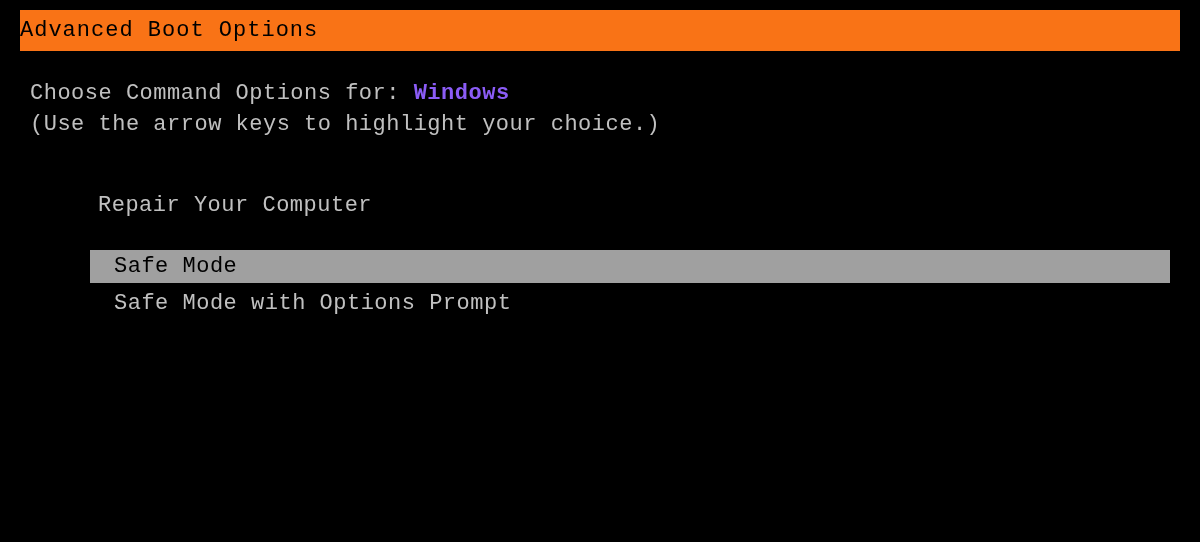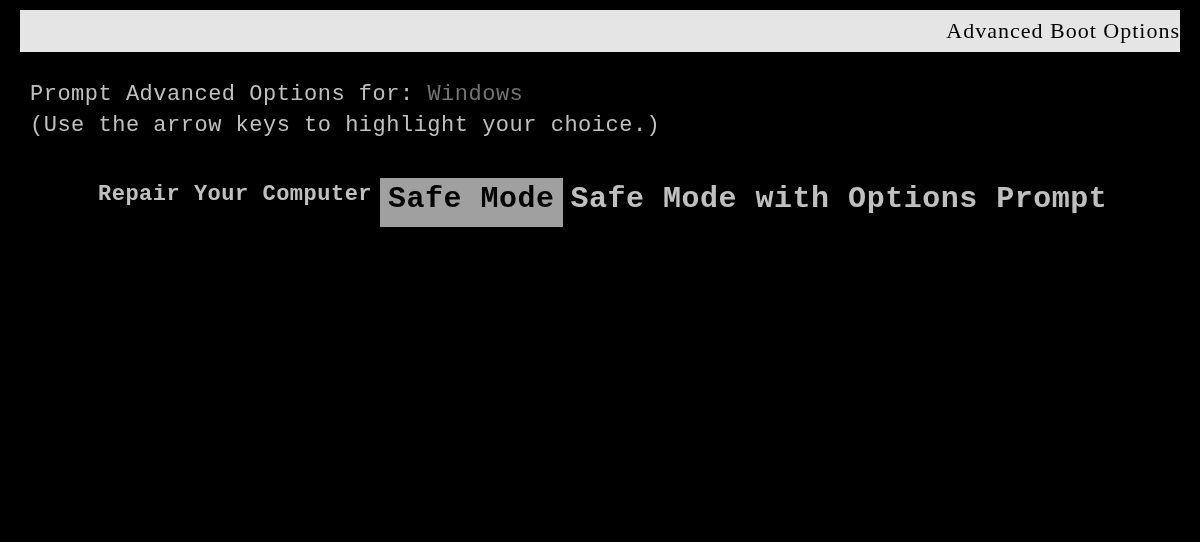--- a/index.html
+++ b/index.html
@@ -19,25 +19,24 @@
 
     .screen {
       width: 1200px;
       height: 542px;
       background-color: #000000;
       display: flex;
       flex-direction: column;
     }
 
     .title-bar {
-      background-color: #e5e5e5;
-      text-align: right;
+      background-color: #f97316;
+      text-align: left;
       padding: 8px 0;
       margin: 10px 20px 0 20px;
-      font-family: Liberation Serif, serif;
     }
 
     .title-bar-text {
       color: #000000;
       font-size: 22px;
       font-weight: normal;
       letter-spacing: 1px;
     }
 
     .content {
@@ -46,43 +45,42 @@
     }
 
     .subtitle-line1 {
       font-size: 22px;
       color: #c0c0c0;
       margin-bottom: 6px;
       letter-spacing: 0.5px;
     }
 
     .subtitle-line1 .highlight {
-      color: #737373;
-      font-weight: normal;
+      color: #8b5cf6;
+      font-weight: bold;
     }
 
     .subtitle-line2 {
       font-size: 22px;
       color: #c0c0c0;
-      margin-bottom: 40px;
+      margin-bottom: 52px;
       letter-spacing: 0.5px;
     }
 
     .menu-section {
       display: flex;
-      flex-direction: row;
+      flex-direction: column;
       padding-left: 60px;
-      font-weight: bold;
     }
 
     .menu-item {
-      font-size: 30px;
+      font-size: 22px;
       color: #c0c0c0;
-      padding: 4px 8px;
-      margin-bottom: 12px;
+      padding: 4px 24px;
+      margin-bottom: 4px;
       display: inline-block;
       letter-spacing: 0.5px;
       cursor: default;
     }
 
     .menu-item.selected {
       background-color: #a0a0a0;
       color: #000000;
     }
 
@@ -98,21 +96,21 @@
 </head>
 <body>
 
 <div class="screen">
   <div class="title-bar">
     <span class="title-bar-text">Advanced Boot Options</span>
   </div>
 
   <div class="content">
     <div class="subtitle-line1">
-      <span>Prompt Advanced Options for: </span><span class="highlight">Windows</span>
+      <span>Choose Command Options for: </span><span class="highlight">Windows</span>
     </div>
     <div class="subtitle-line2">(Use the arrow keys to highlight your choice.)</div>
 
     <div class="menu-section">
       <span class="menu-item-repair">Repair Your Computer</span>
       <span class="menu-item selected">Safe Mode</span>
       <span class="menu-item">Safe Mode with Options Prompt</span>
     </div>
   </div>
 </div>

